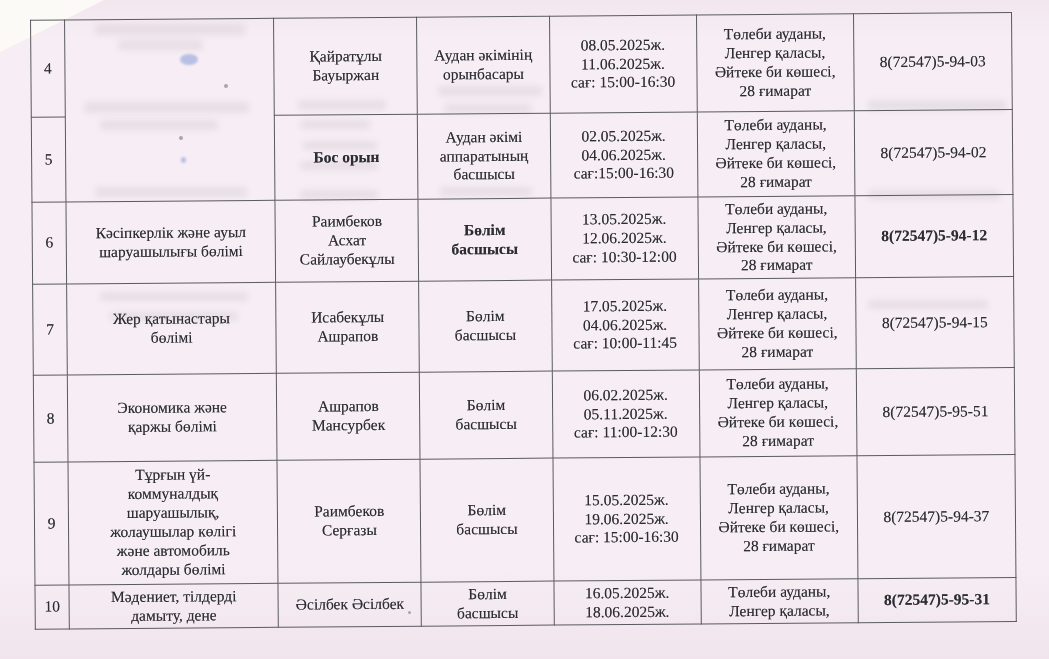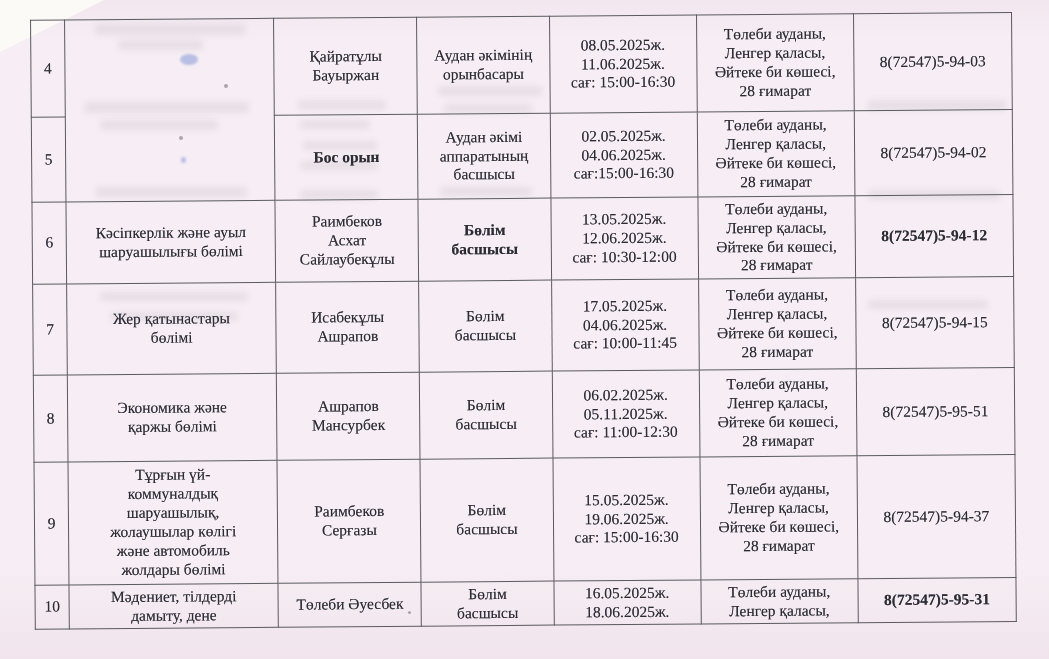--- a/index.html
+++ b/index.html
@@ -266,21 +266,21 @@
           </tr>
           <tr style="height: 44px;">
             <td>
               <div class="ln">10</div>
             </td>
             <td>
               <div class="ln">Мәдениет, тілдерді</div>
               <div class="ln">дамыту, дене</div>
             </td>
             <td>
-              <div class="ln">Төлеби Әуесбек</div>
+              <div class="ln">Әсілбек Әсілбек</div>
             </td>
             <td>
               <div class="ln">Бөлім</div>
               <div class="ln">басшысы</div>
             </td>
             <td>
               <div class="ln">16.05.2025ж.</div>
               <div class="ln">18.06.2025ж.</div>
             </td>
             <td>

